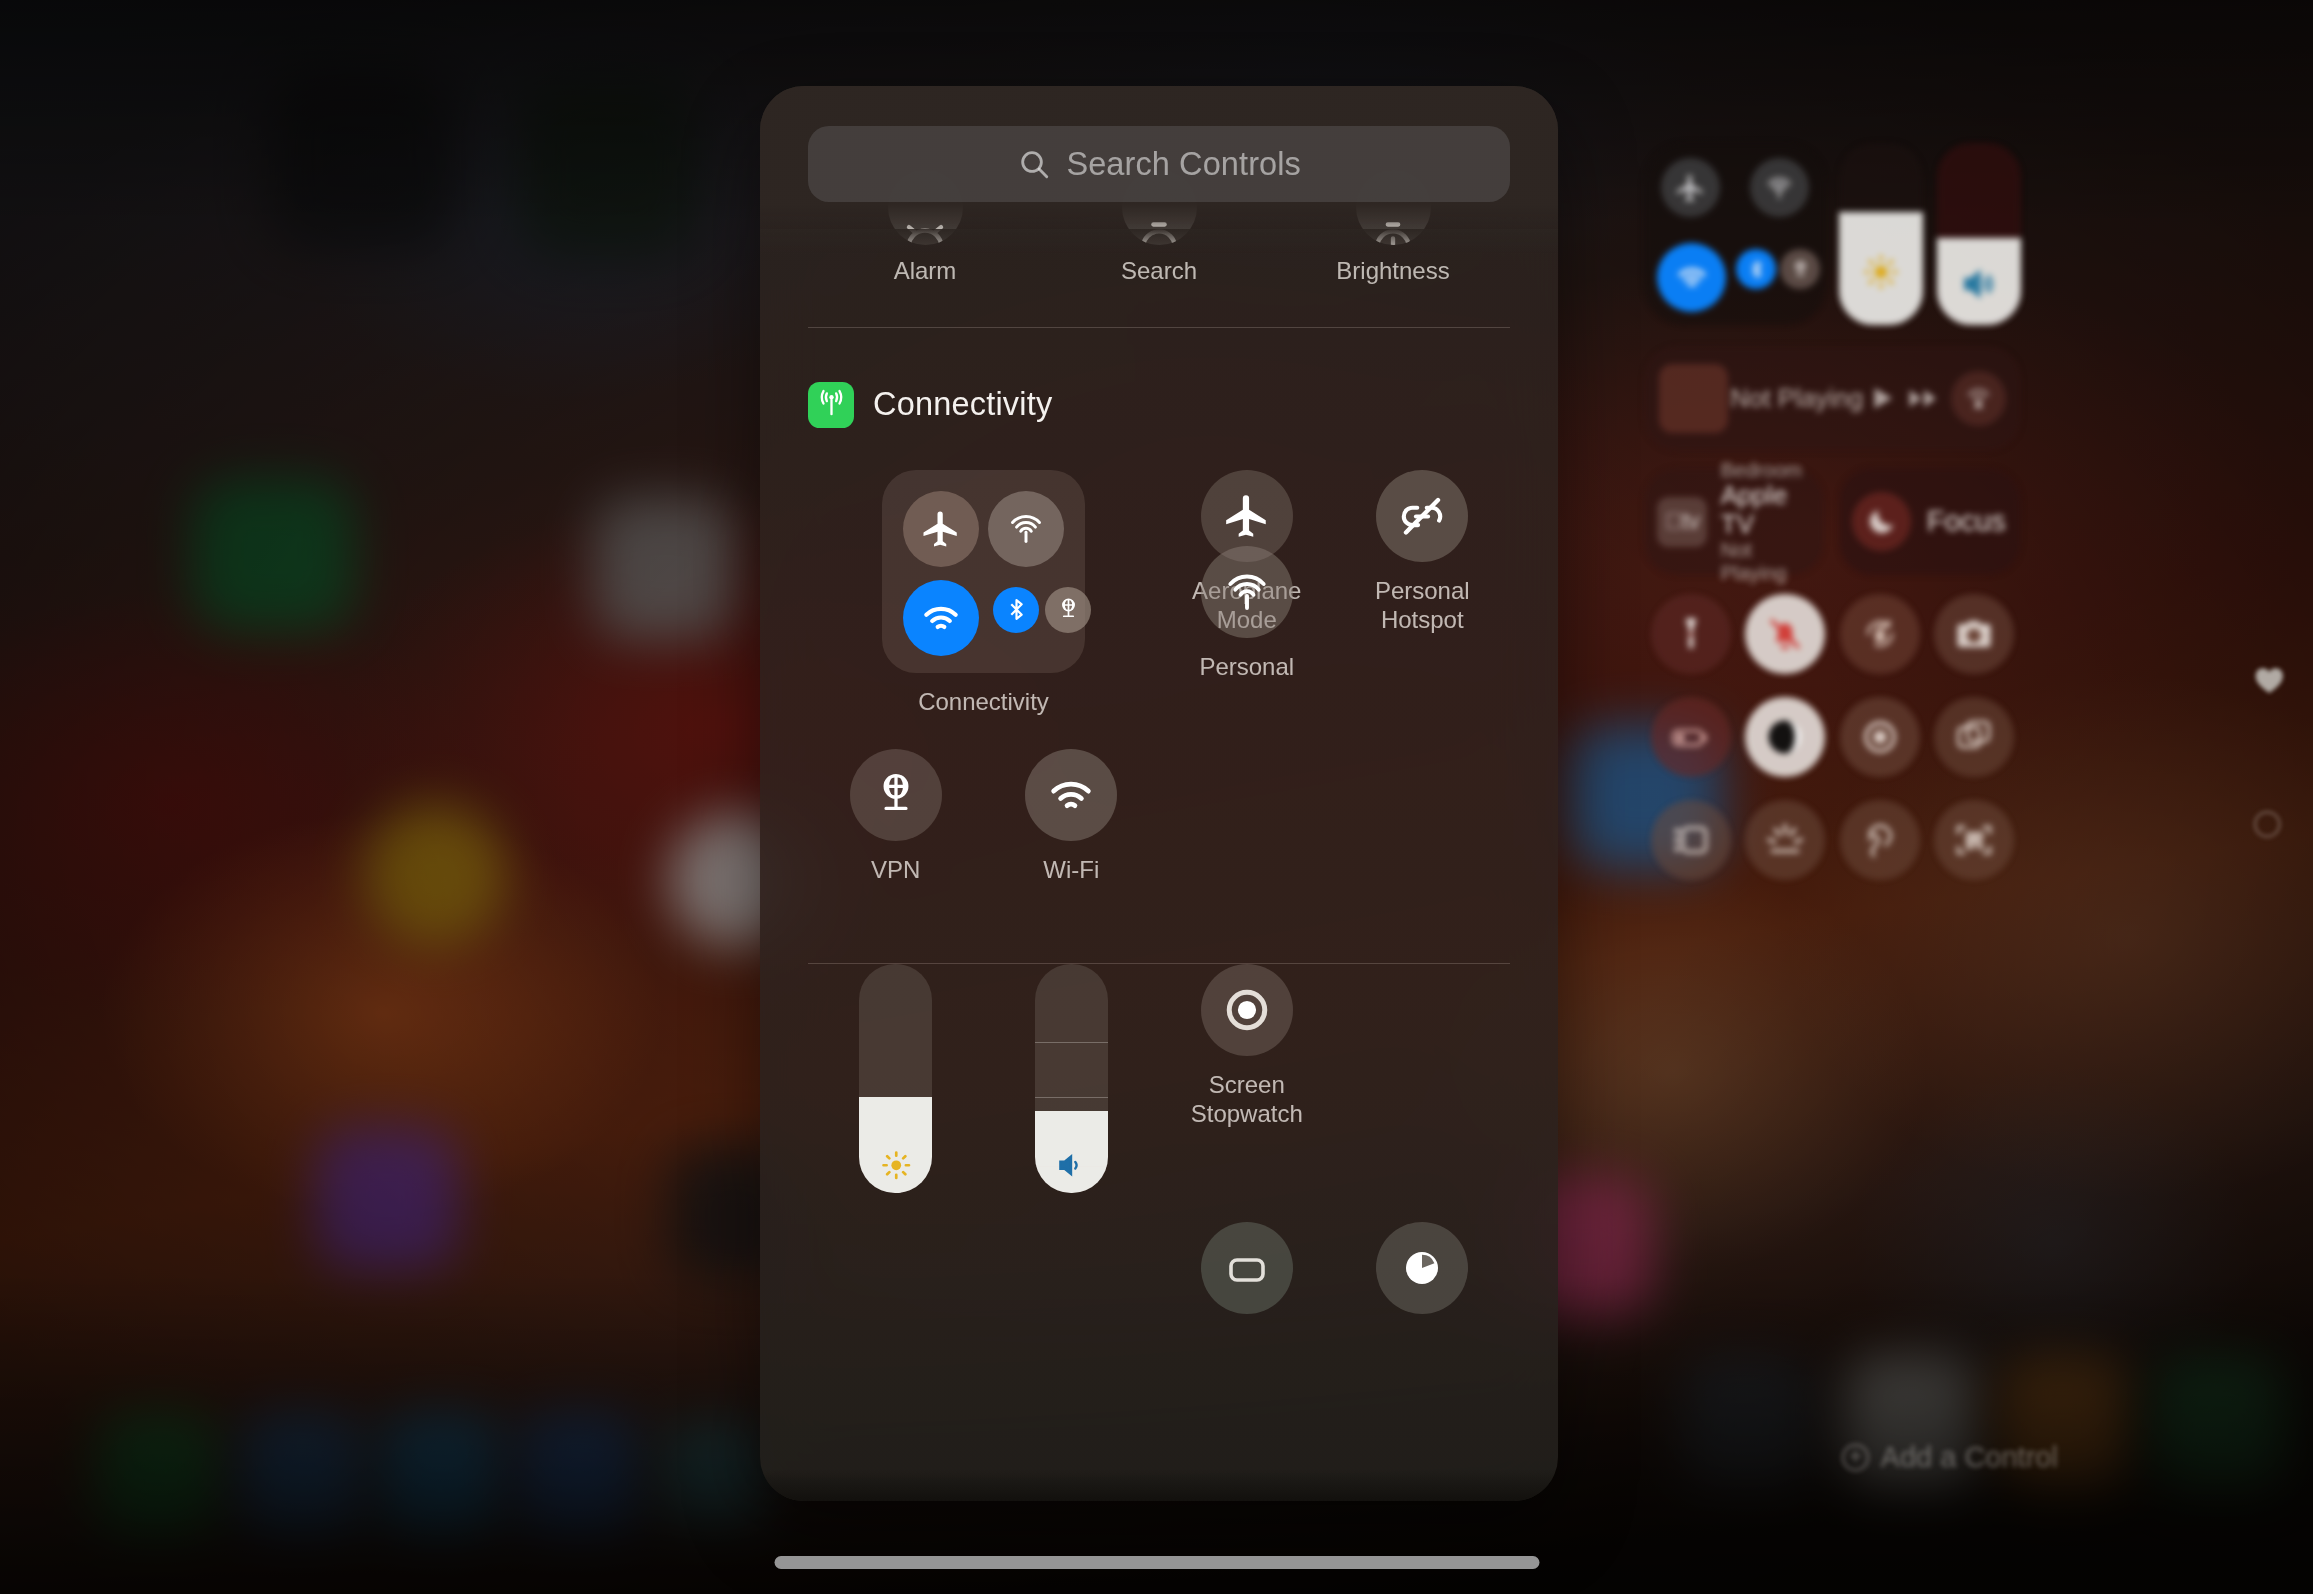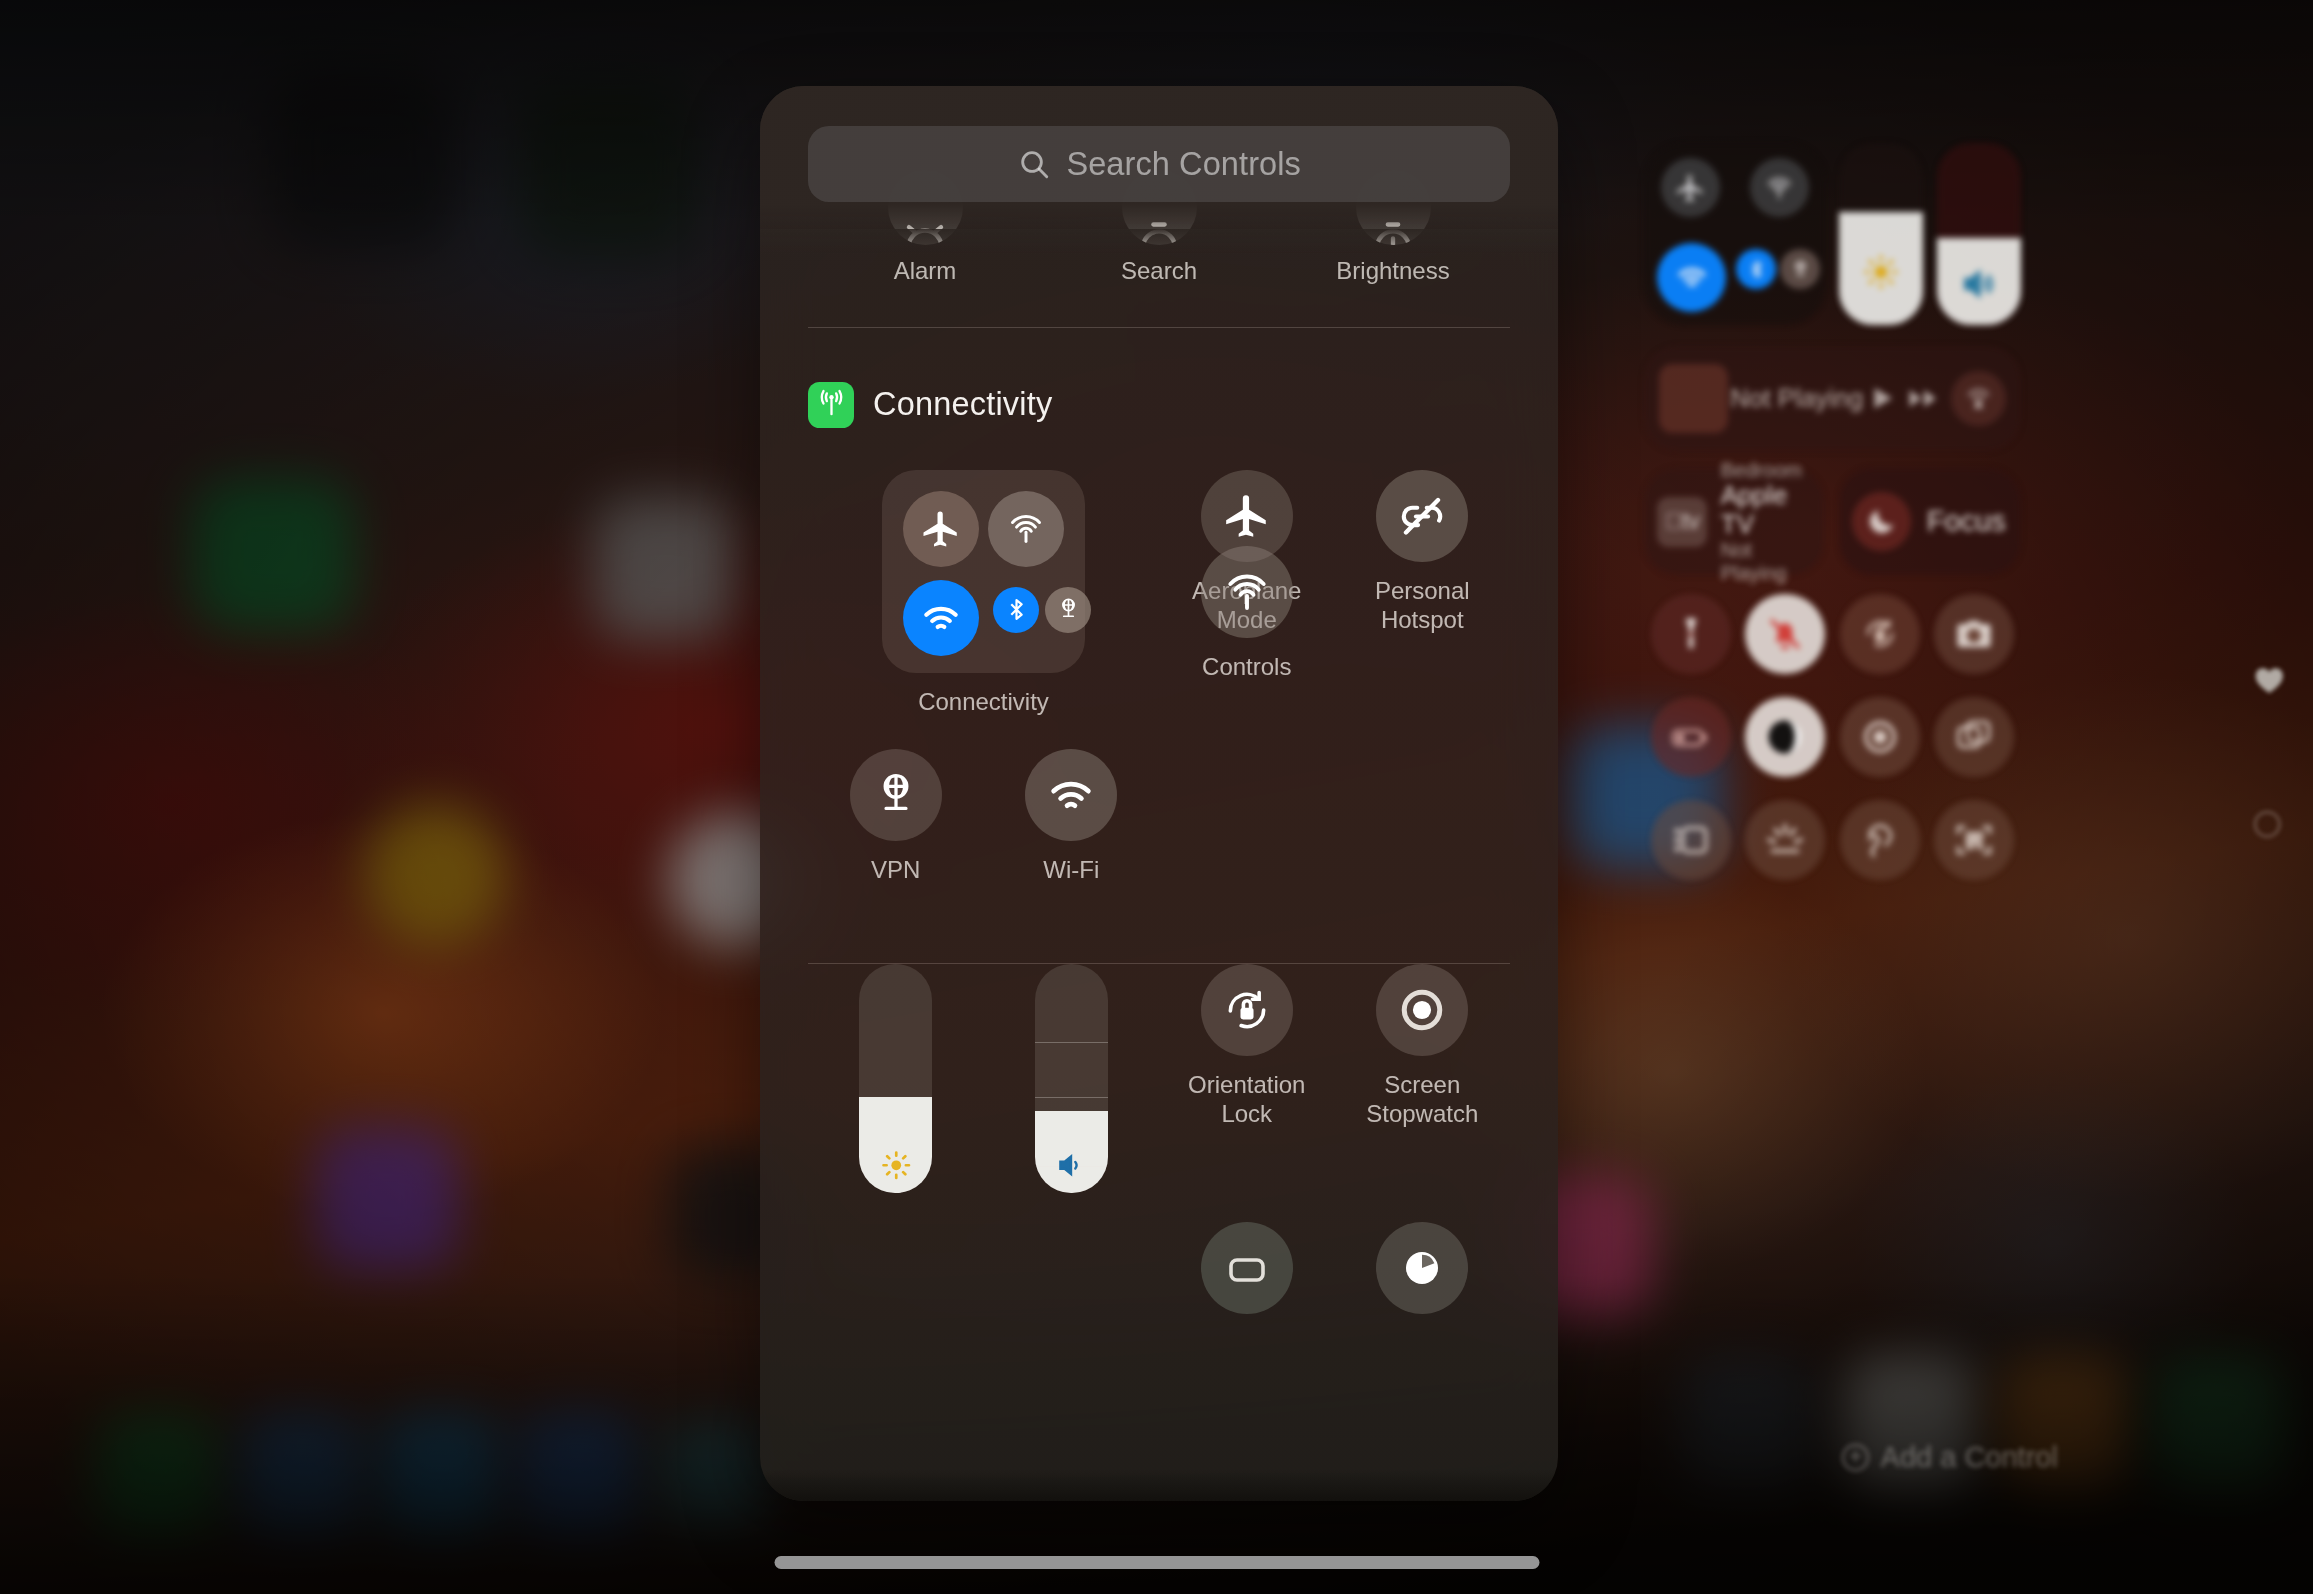--- a/index.html
+++ b/index.html
@@ -549,21 +549,21 @@
       </div>
       <div class="cellwrap" style="margin-top:-203px;">
         <div class="circ lighter">
           <svg width="52" height="52" viewBox="0 0 24 24" fill="none" stroke="#fff" stroke-width="1.8" stroke-linecap="round">
             <path d="M12 19.4v-5.6"></path>
               <path d="M9 13.3a3.5 3.5 0 0 1 6 0"></path>
               <path d="M6.6 10.9a6.9 6.9 0 0 1 10.8 0"></path>
               <path d="M4.3 8.3a10.3 10.3 0 0 1 15.4 0"></path>
           </svg>
         </div>
-        <span class="lbl">Controls</span>
+        <span class="lbl">Personal</span>
       </div>
     </div>
 
     <div class="divider" style="margin-top:78px;"></div>
 
 
     <div class="grid4">
       <div class="sliderwrap">
         <div class="vslider">
           <div class="vfill" style="height:42%;"></div>
@@ -584,31 +584,20 @@
           <div class="vline" style="top:88%;"></div>
           <div class="vglyph">
             <svg width="32.5" height="32.5" viewBox="0 0 24 24" fill="none" stroke="#1f6fa8" stroke-width="1.8" stroke-linecap="round">
               <path d="M4 9.4h3.2L11.8 5.6v12.8L7.2 14.6H4z" fill="#1f6fa8"></path>
               <path d="M15 9.6a3.8 3.8 0 0 1 0 4.8"></path>
             </svg>
           </div>
         </div>
       </div>
 
-      <div class="cellwrap">
-        <div class="circ">
-          <svg width="54" height="54" viewBox="0 0 24 24" fill="none" stroke="#ffffff" stroke-width="1.6" stroke-linecap="round">
-            <path d="M4.6 12.4a7.4 7.4 0 0 1 12.6-5.2M19.4 12a7.4 7.4 0 0 1-10 6.9"></path>
-            <path d="M17.4 4.2v3h-3"></path>
-            <rect x="9.1" y="11" width="5.8" height="5.2" rx="1.2" fill="#fff" stroke="none"></rect>
-            <path d="M10.4 11V9.5a1.6 1.6 0 0 1 3.2 0V11"></path>
-          </svg>
-        </div>
-        <span class="lbl">Orientation Lock</span>
-      </div>
 
       <div class="cellwrap">
         <div class="circ">
           <svg width="52" height="52" viewBox="0 0 24 24">
             <circle cx="12" cy="12" r="8.2" fill="none" stroke="#e4ded8" stroke-width="2.3"></circle>
               <circle cx="12" cy="12" r="4.2" fill="#ffffff"></circle>
           </svg>
         </div>
         <span class="lbl">Screen Stopwatch</span>
       </div>

